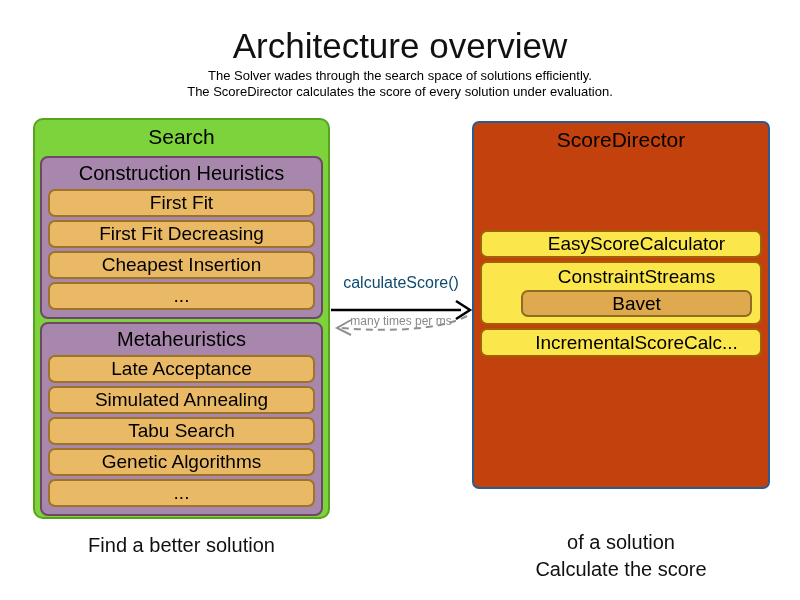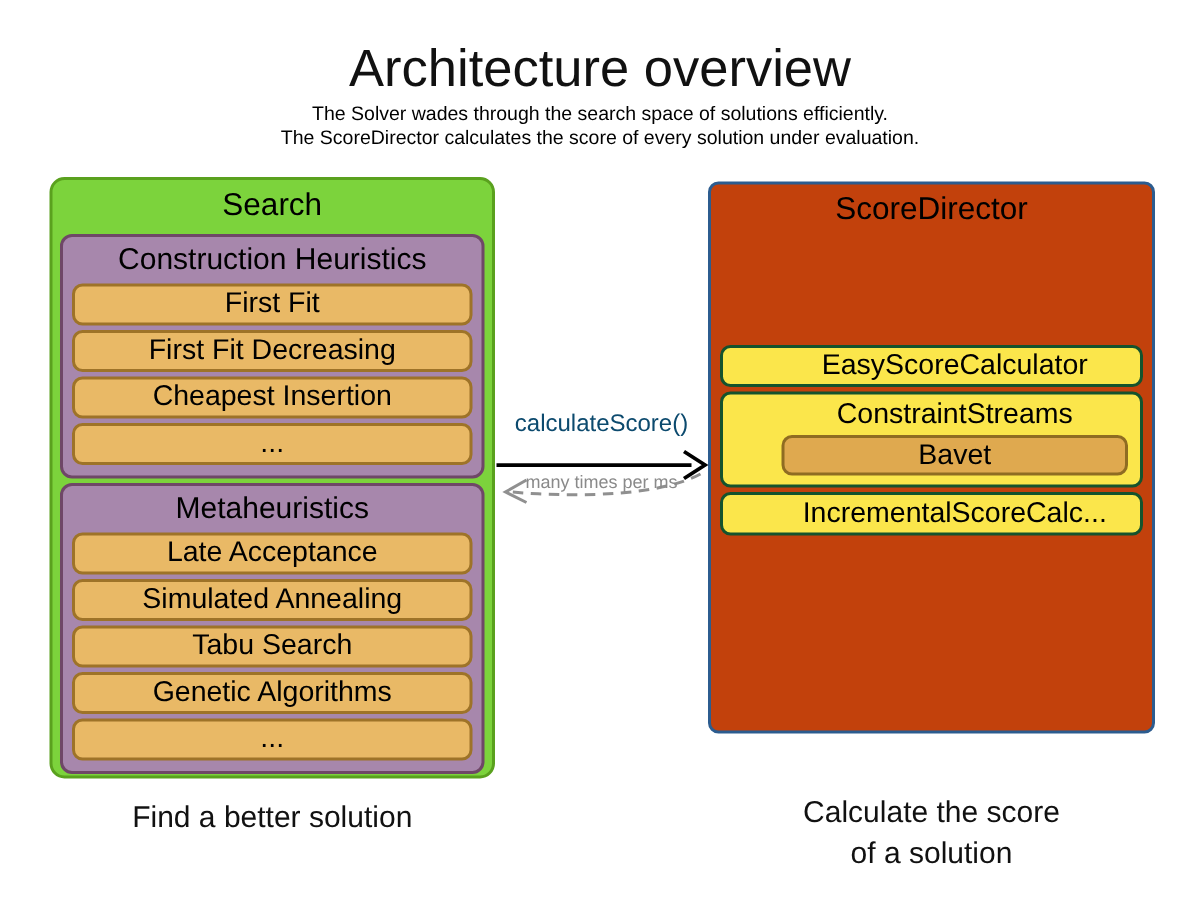--- a/index.html
+++ b/index.html
@@ -71,21 +71,21 @@
     background: #c2410c;
     border: 2px solid #2c5c8f;
     border-radius: 7px;
   }
   .calc-stack {
     position: absolute; left: 6px; right: 6px; top: 107px;
   }
   .yellow-box {
     box-sizing: border-box;
     background: #fbe64b;
-    border: 2px solid #14532d;
+    border: 2px solid #a16207;
     border-radius: 7px;
     text-align: center; font-size: 19px;
     margin-bottom: 3px;
     padding-left: 31px;
   }
   .yellow-simple { height: 28px; line-height: 24px; }
   .yellow-last   { height: 29px; line-height: 25px; }
   .yellow-streams { padding-bottom: 6px; }
   .yellow-streams .yellow-label { height: 27px; line-height: 27px; }
   .bavet {
@@ -170,17 +170,17 @@
     <g>
       <path d="M 142,48 C 116,62 64,64 16,60" fill="none" stroke="#909090" stroke-width="2" stroke-dasharray="7,5"></path>
       <polyline points="26,52 12,60 26,67" fill="none" stroke="#909090" stroke-width="2"></polyline>
     </g>
   </svg>
   <div class="arrow-label">calculateScore()</div>
   <div class="arrow-sublabel">many times per ms</div>
 
   <div class="caption left">Find a better solution</div>
   <div class="caption right">
+    <div>of a solution</div>
     <div>Calculate the score</div>
-    <div>of a solution</div>
   </div>
 
 </div>
 
 </body></html>

